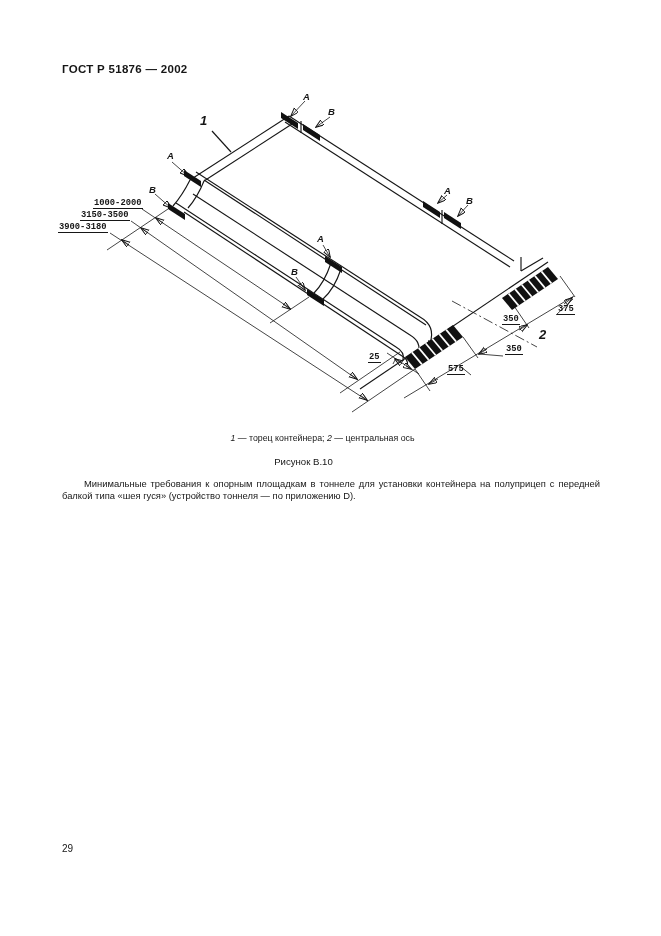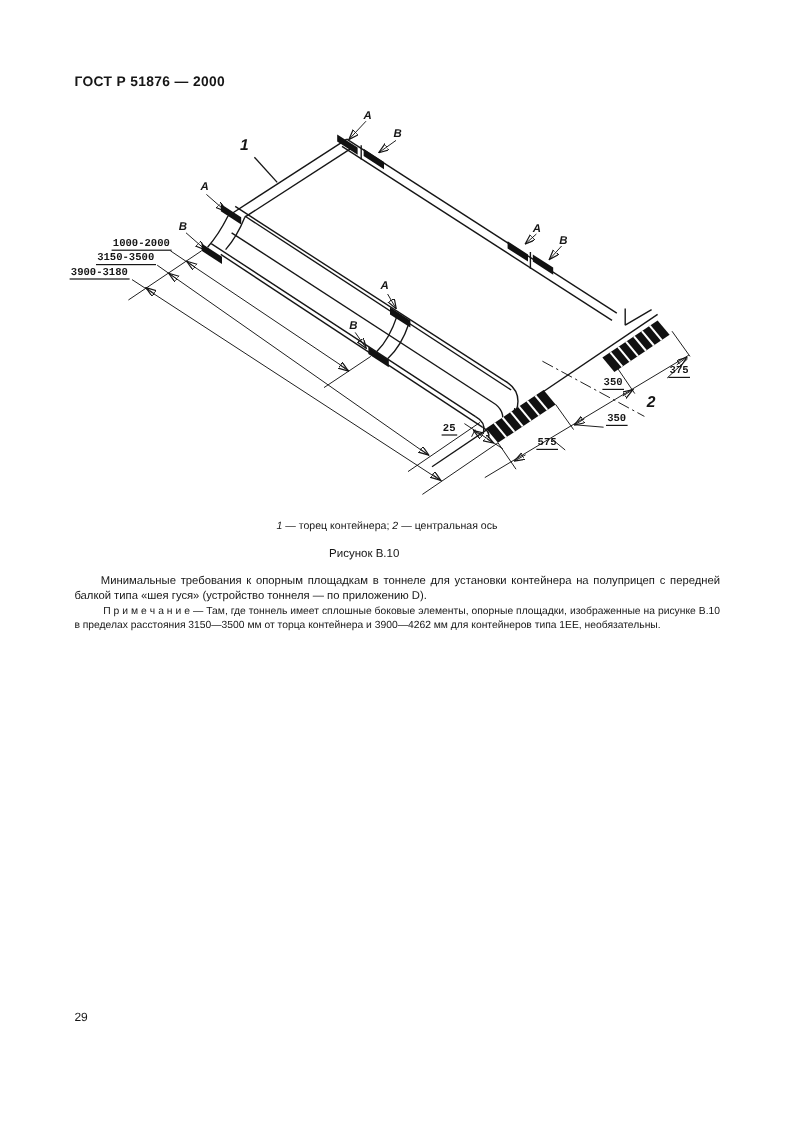--- a/index.html
+++ b/index.html
@@ -21,21 +21,21 @@
   svg line, svg path{stroke:#161616;fill:none;}
   .s line,.s path{stroke-width:1.15px;}
   .d line{stroke-width:.8px;}
   .arr{stroke-width:.8px;}
   .pads polygon{fill:#111;stroke:none;}
   .hat line{stroke:#fff;stroke-width:1.7px;}
 </style>
 </head>
 <body>
 
-<div class="abs" id="header">ГОСТ Р 51876 — 2000</div>
+<div class="abs" id="header">ГОСТ Р 51876 — 2002</div>
 
 <div class="abs" id="figure">
   <svg width="585" height="340" viewBox="0 0 585 340">
     <defs>
       <marker id="ar" markerWidth="9" markerHeight="8" refX="8" refY="3" orient="auto" markerUnits="userSpaceOnUse">
         <path d="M0,0 L8.5,3 L0,6 Z" fill="#161616" stroke="none"></path>
       </marker>
     </defs>
 
     <g class="s">
@@ -165,16 +165,15 @@
 </div>
 
 <div class="abs" id="caption">
   <span class="it">1</span><span> — торец контейнера; </span><span class="it">2</span><span> — центральная ось</span>
 </div>
 
 <div class="abs" id="figlabel">Рисунок В.10</div>
 
 <div class="abs" id="bodytext">
   <p>Минимальные требования к опорным площадкам в тоннеле для установки контейнера на полуприцеп с передней балкой типа «шея гуся» (устройство тоннеля — по приложению D).</p>
-  <p class="note">П р и м е ч а н и е — Там, где тоннель имеет сплошные боковые элементы, опорные площадки, изображенные на рисунке В.10 в пределах расстояния 3150—3500 мм от торца контейнера и 3900—4262 мм для контейнеров типа 1ЕЕ, необязательны.</p>
 </div>
 
 <div class="abs" id="pagenum">29</div>
 
 </body></html>

